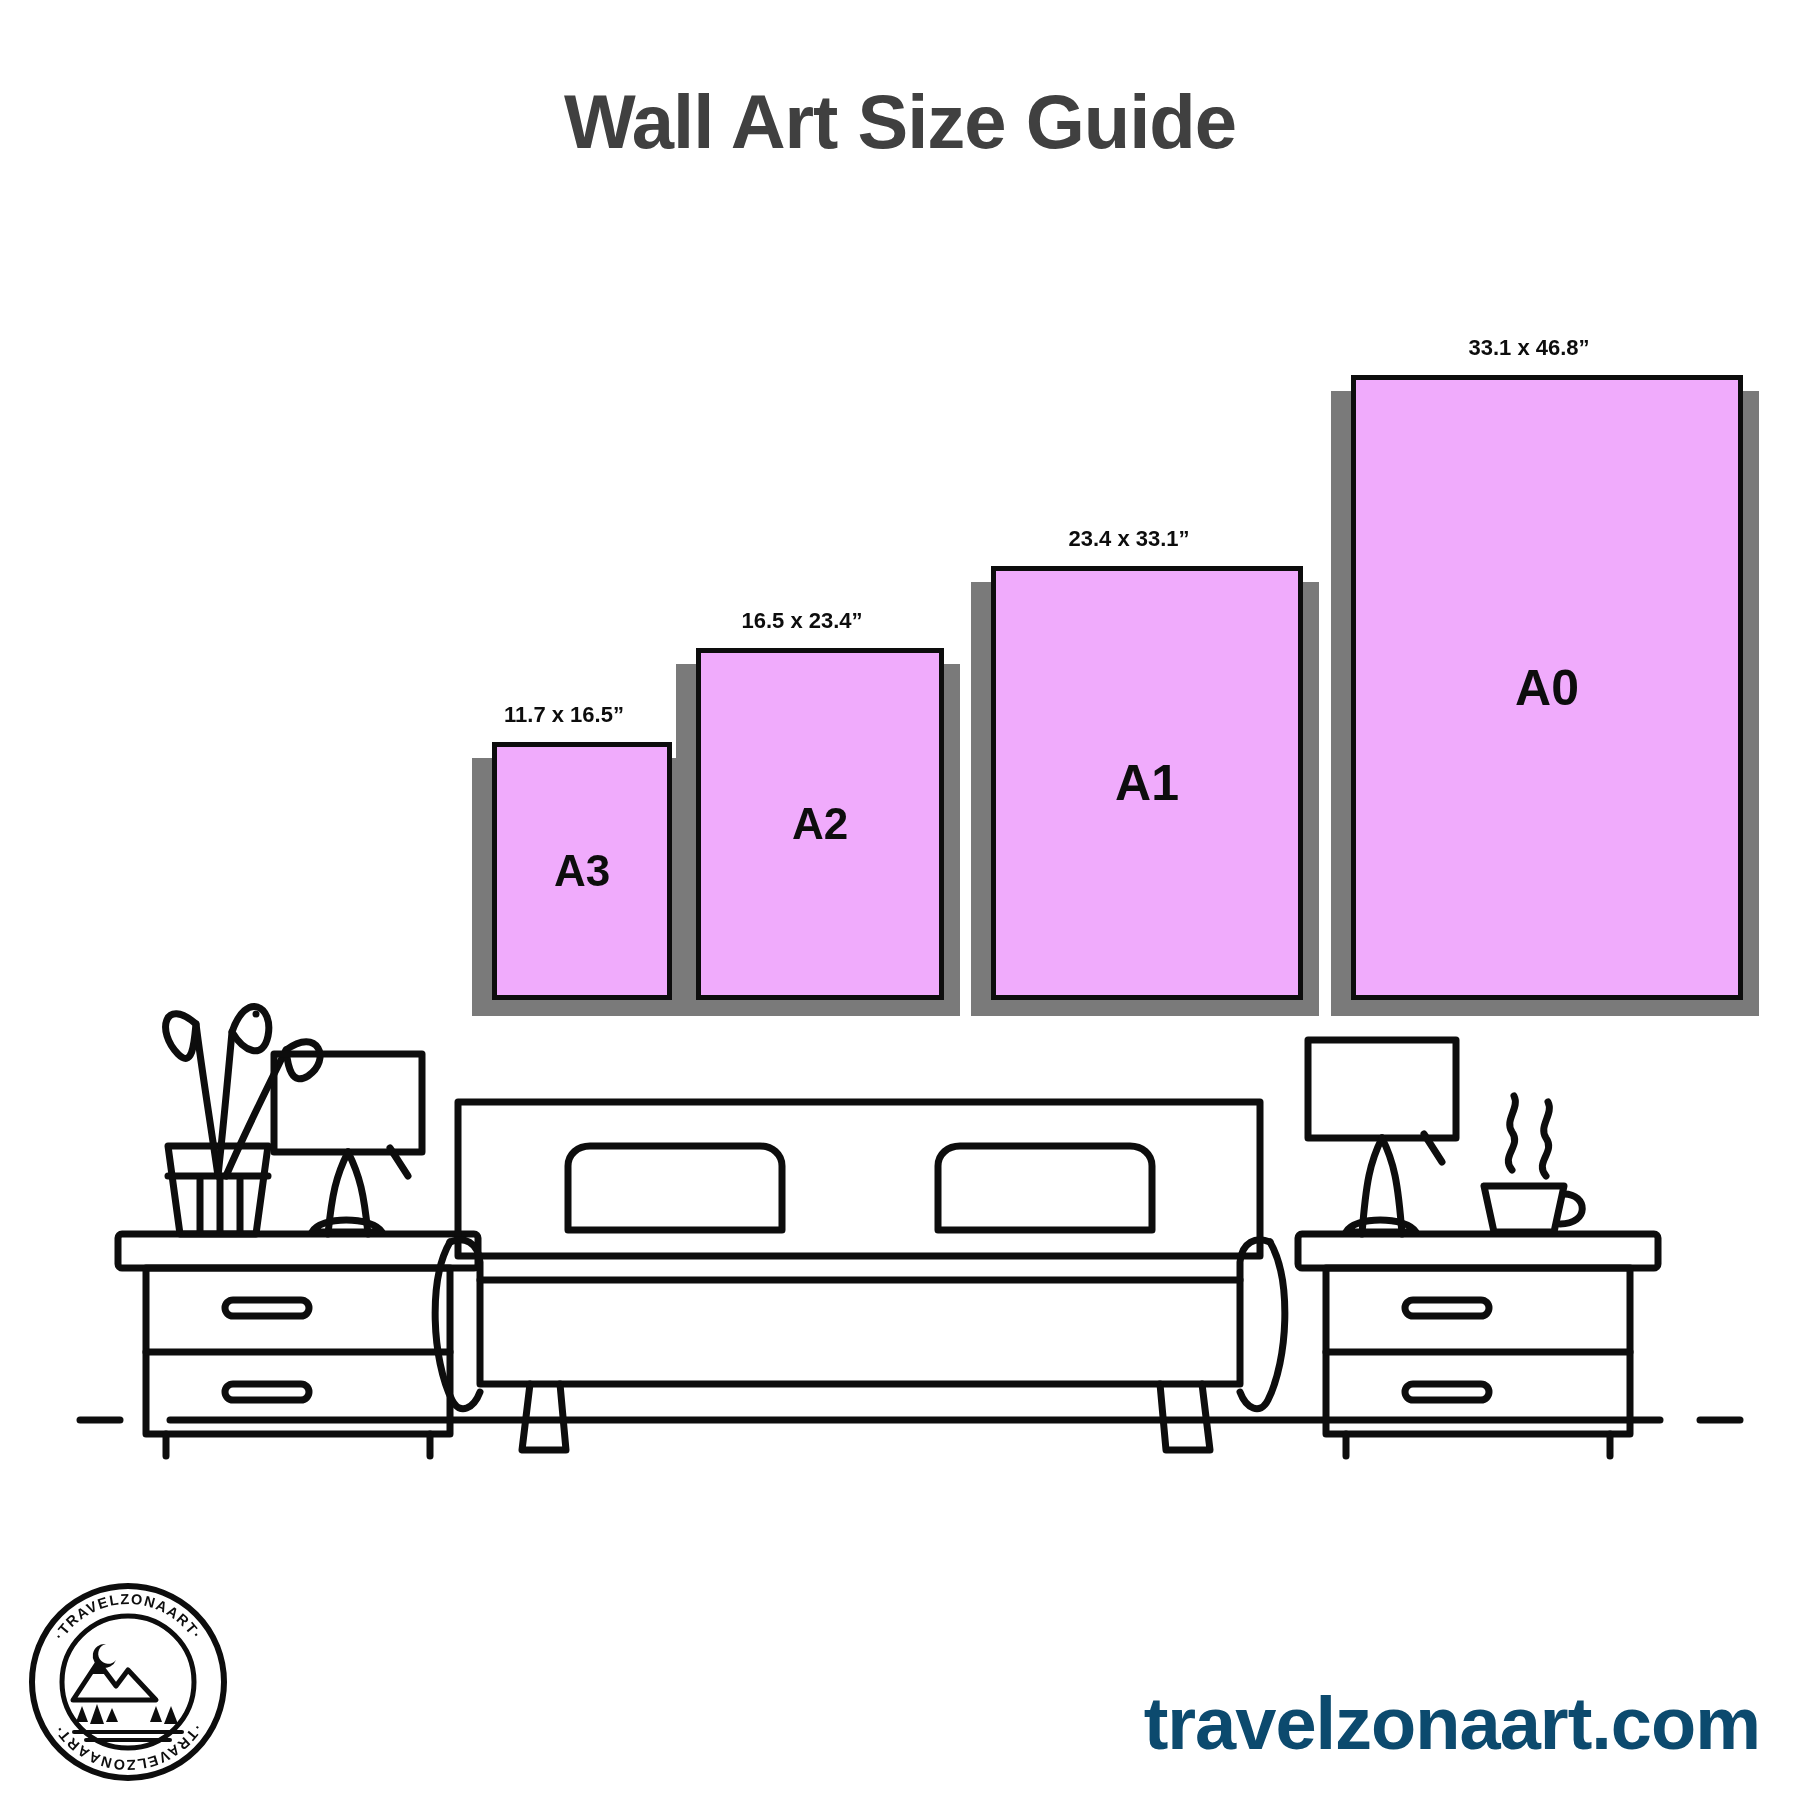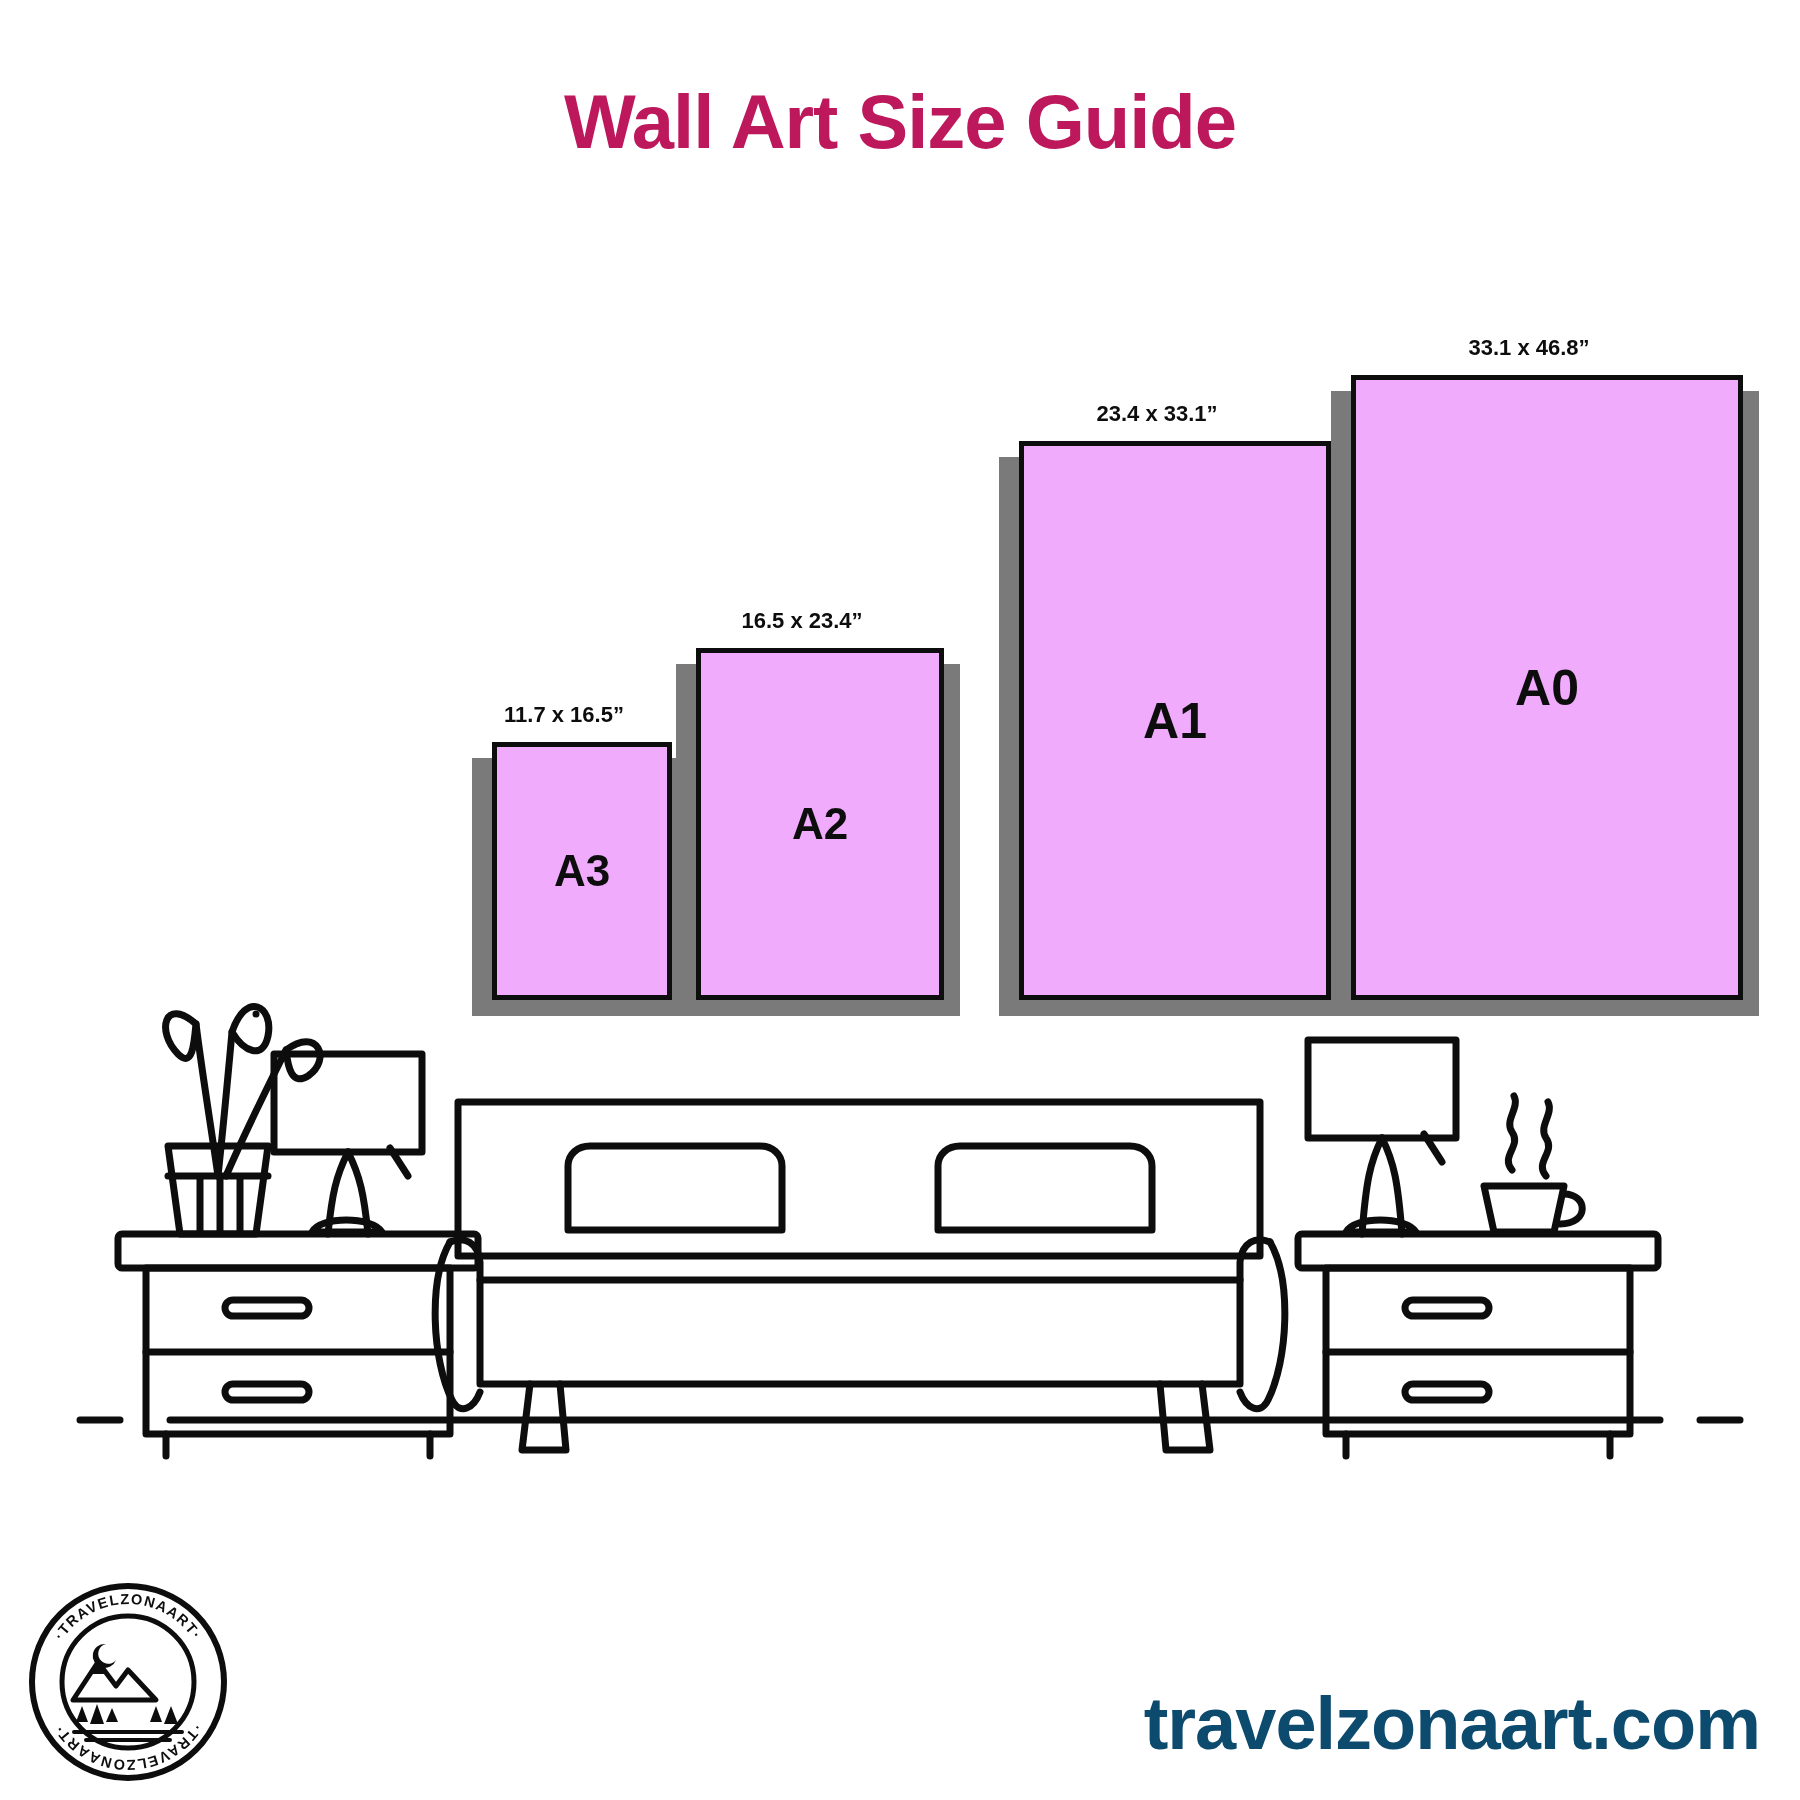--- a/index.html
+++ b/index.html
@@ -19,21 +19,21 @@
   
   #page-title {
     position: absolute;
     top: 78px;
     left: 0;
     width: 1800px;
     text-align: center;
     font-size: 76px;
     font-weight: bold;
     letter-spacing: -1px;
-    color: #be185d;
+    color: #404040;
   }
 
   
   #frames-row {
     position: absolute;
     left: 0;
     top: 280px;
     width: 1800px;
     height: 720px;
   }
@@ -125,21 +125,21 @@
         <div class="frame-label">A3</div>
       </div>
     </div>
     <div class="frame-group" style="left: 660px; width: 248px; height: 352px;">
       <div class="frame-dims">16.5 x 23.4”</div>
       <div class="frame-shadow"></div>
       <div class="frame-box">
         <div class="frame-label">A2</div>
       </div>
     </div>
-    <div class="frame-group" style="left: 983px; width: 312px; height: 559px;">
+    <div class="frame-group" style="left: 955px; width: 312px; height: 434px;">
       <div class="frame-dims">23.4 x 33.1”</div>
       <div class="frame-shadow"></div>
       <div class="frame-box">
         <div class="frame-label big">A1</div>
       </div>
     </div>
     <div class="frame-group" style="left: 1315px; width: 392px; height: 625px;">
       <div class="frame-dims">33.1 x 46.8”</div>
       <div class="frame-shadow"></div>
       <div class="frame-box">

